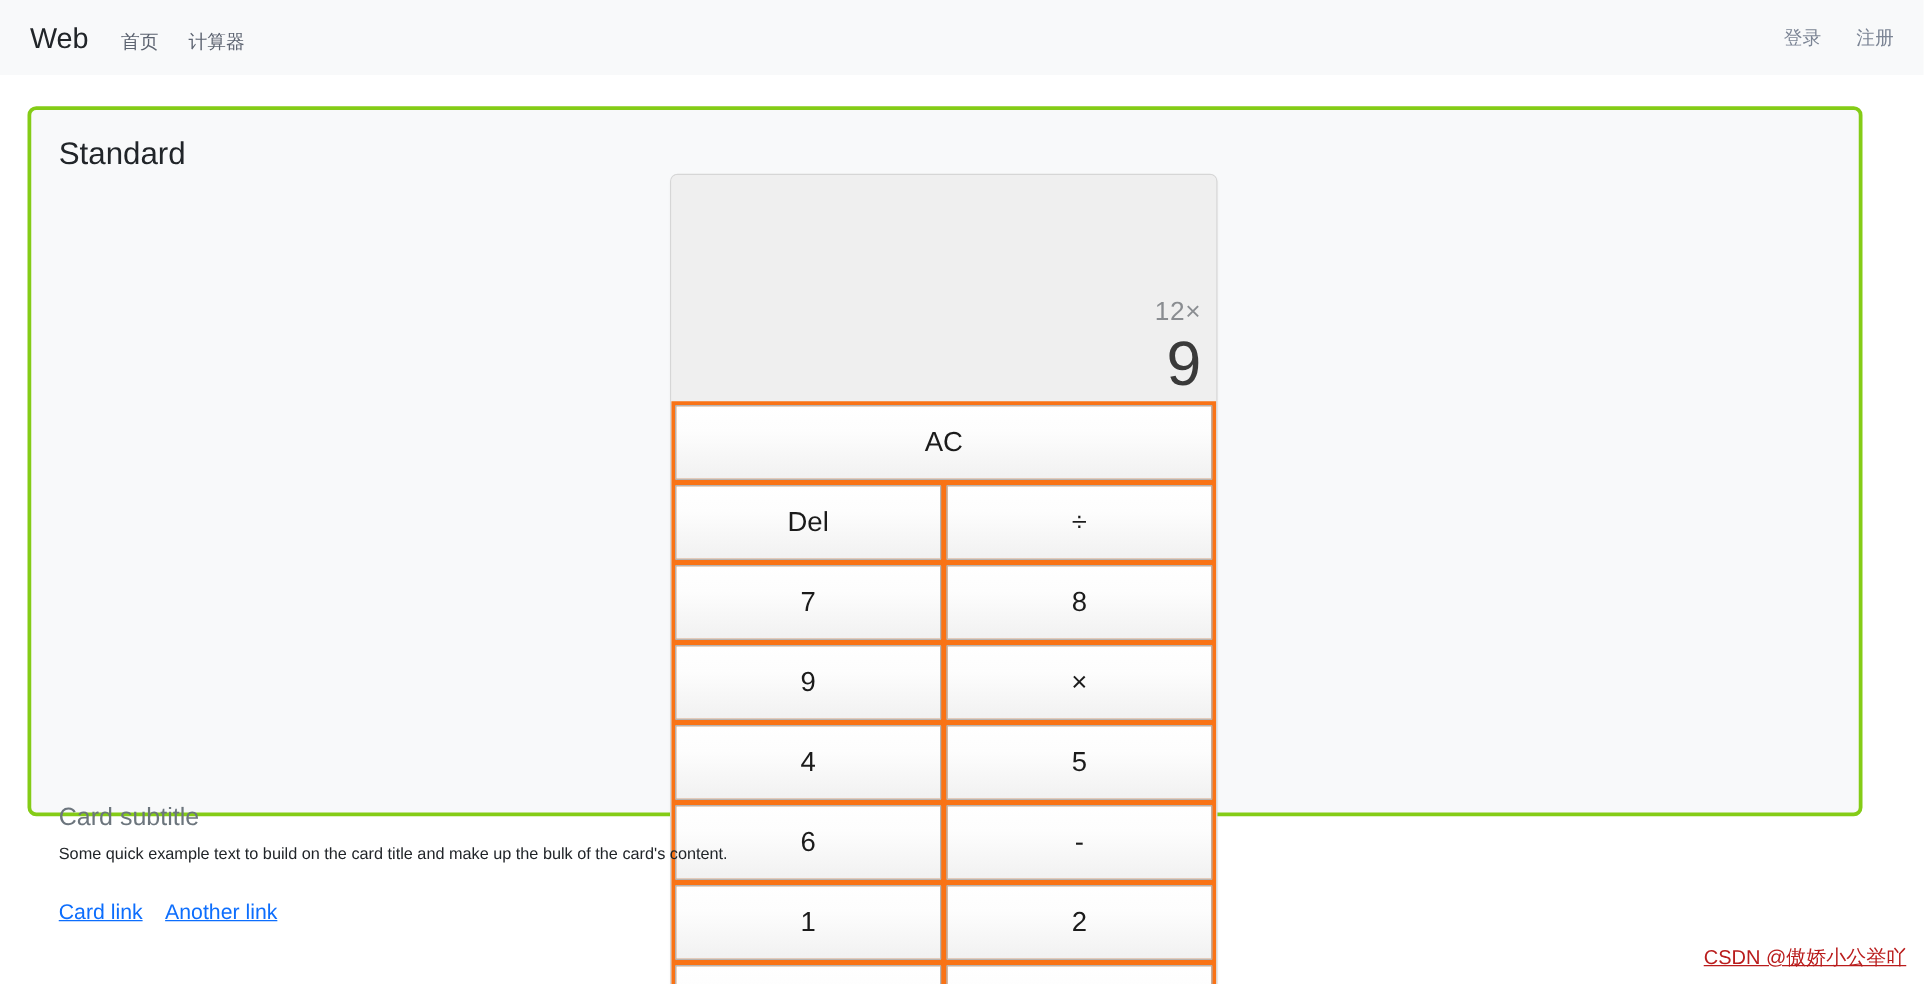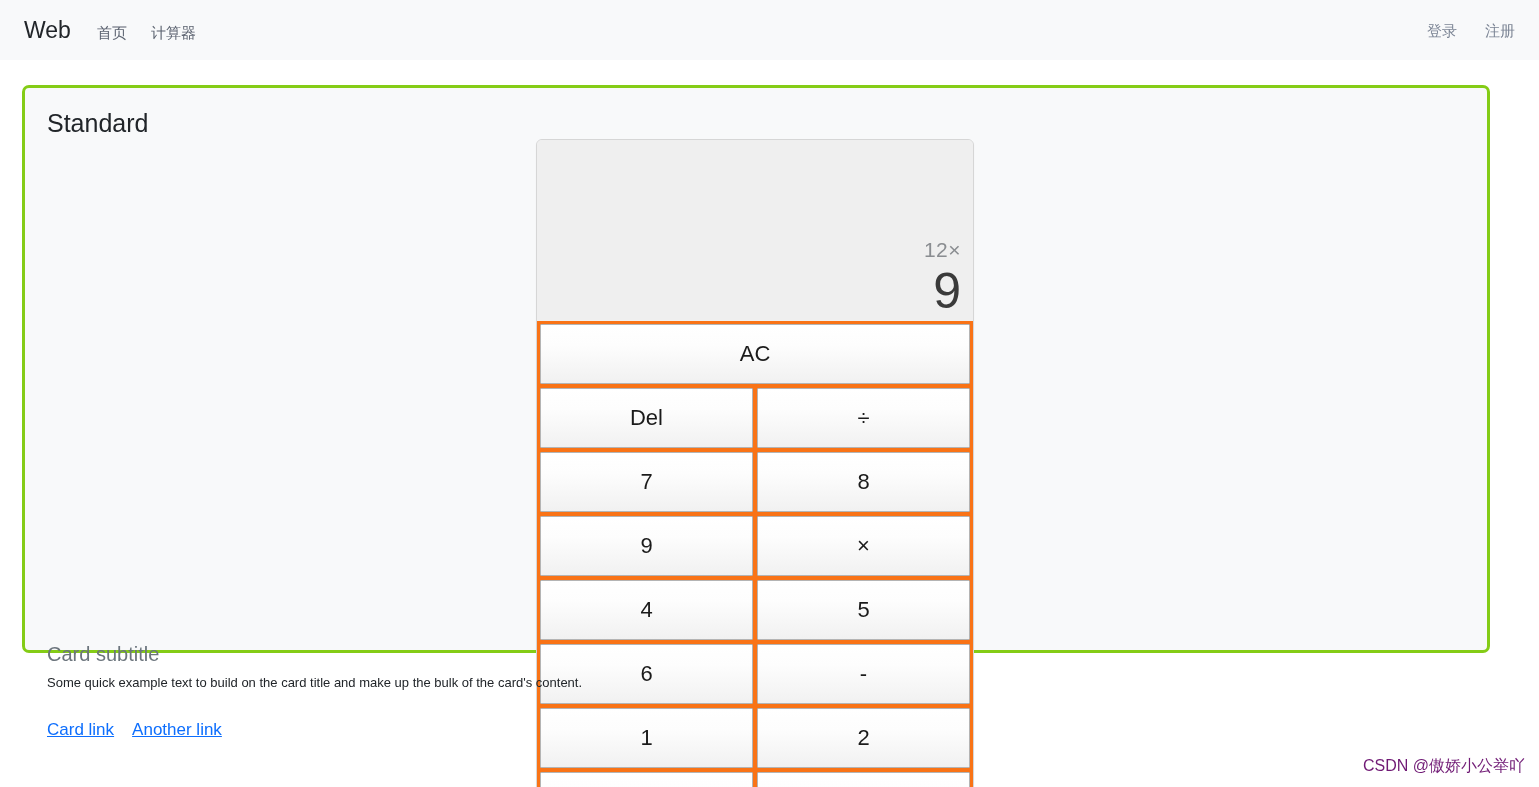--- a/index.html
+++ b/index.html
@@ -154,23 +154,24 @@
     color: #0d6efd;
     text-decoration: underline;
   }
 
   
   .watermark {
     position: absolute;
     right: 14px;
     bottom: 10px;
     font-size: 16px;
-    color: #701a75;
+    color: #b91c1c;
     white-space: nowrap;
     pointer-events: none;
+    text-decoration: underline;
   }
 </style>
 </head>
 <body>
 
 <div class="navbar">
   <div class="nav-left">
     <a class="brand" href="#">Web</a>
     <div class="nav-links">
       <a class="nav-link" href="#">首页</a>

